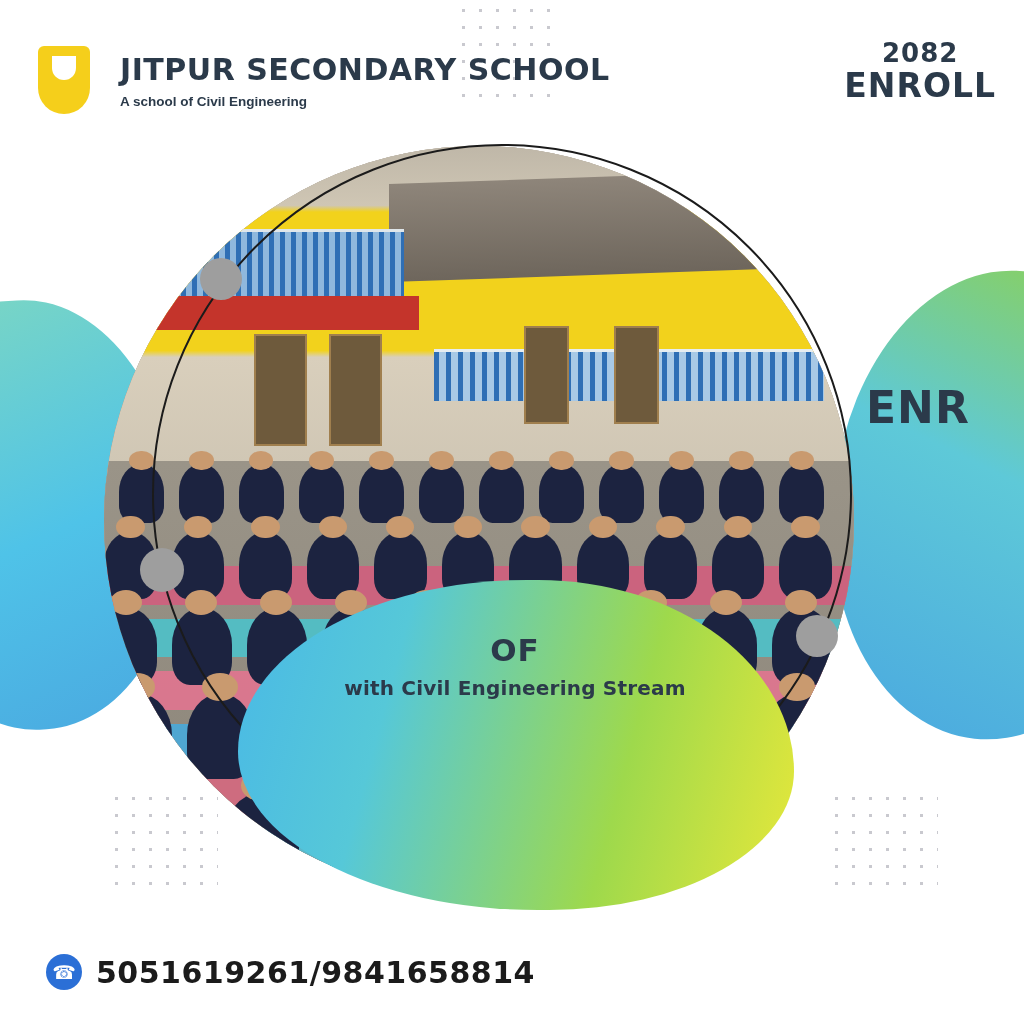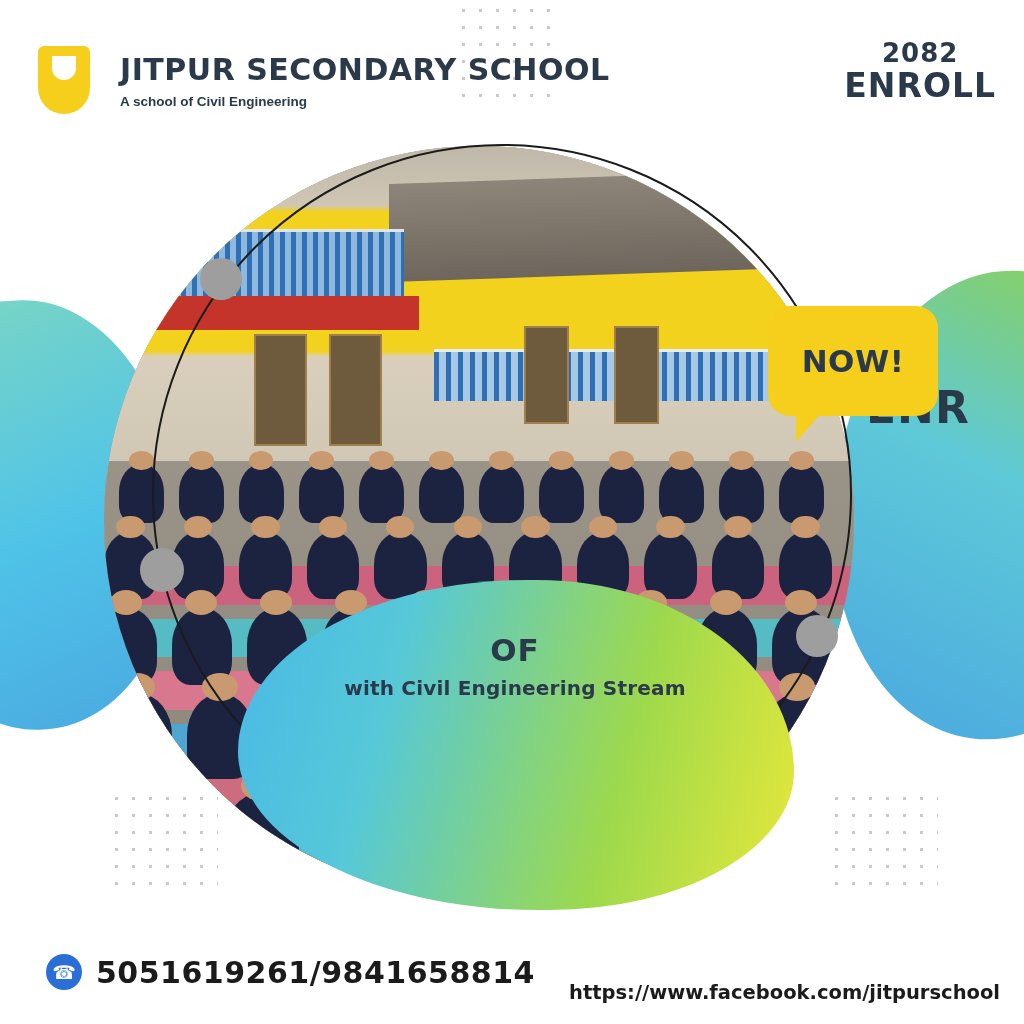--- a/index.html
+++ b/index.html
@@ -423,31 +423,27 @@
     </div>
   </div>
   <div class="photo-ring"></div>
 
   <div class="gray-dot gd1"></div>
   <div class="gray-dot gd2"></div>
   <div class="gray-dot gd3"></div>
 
   <div class="enroll">ENROLL</div>
 
-  <div class="bubble">
-    <div class="bubble-text">NOW!</div>
-  </div>
 
   <div class="headline-blob"></div>
   <div class="headline">
     <div class="h-of-edu">
       <span class="h-of">OF</span>
     </div>
     <div class="h-with">with Civil Engineering Stream</div>
   </div>
 
   <div class="phone-wrap">
     <div class="phone-icon">☎</div>
     <div class="phone-num">5051619261/9841658814</div>
   </div>
-  <div class="fb-link">https://www.facebook.com/jitpurschool</div>
 
 </div>
 
 </body></html>

